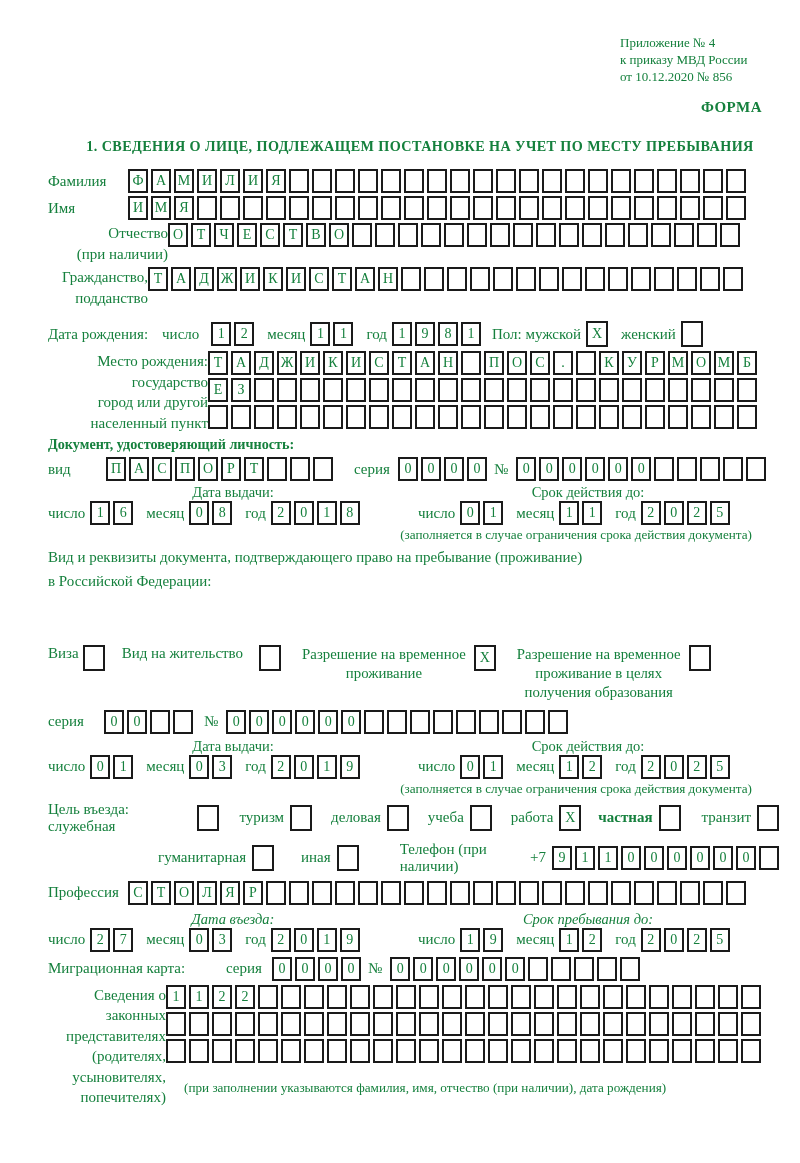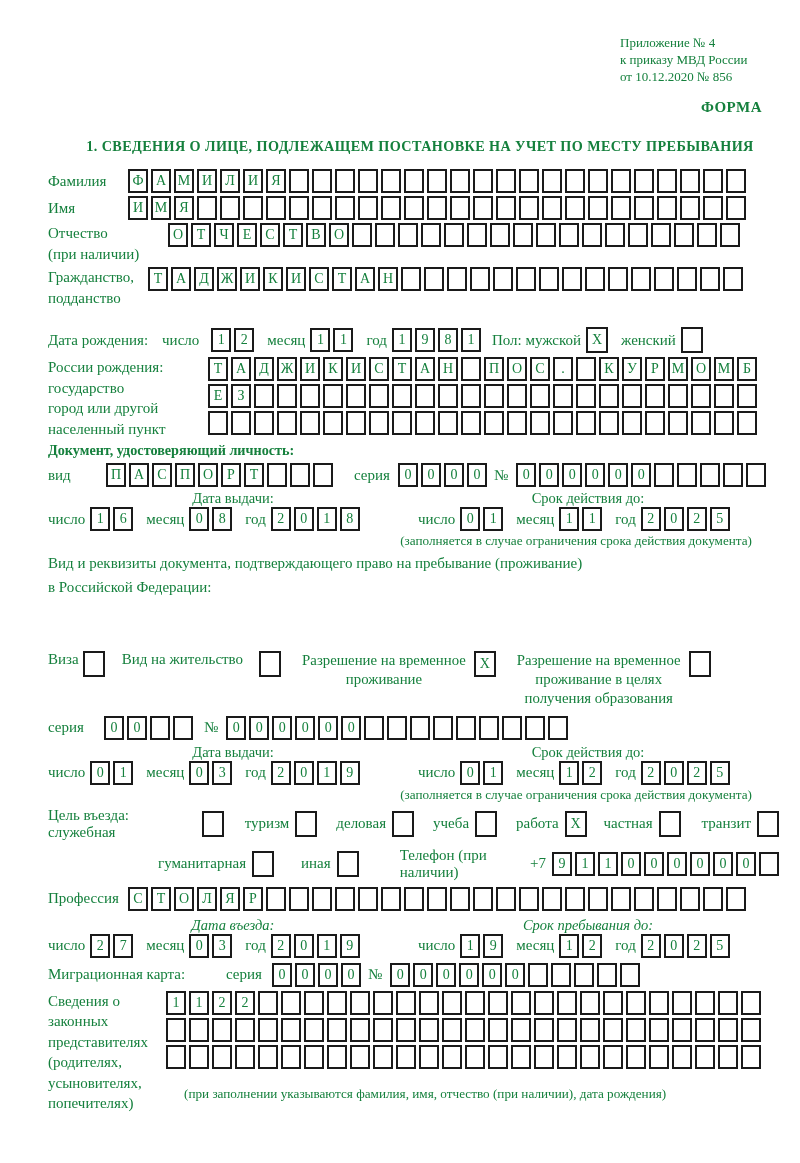--- a/index.html
+++ b/index.html
@@ -19,21 +19,21 @@
   .lbl{flex:none;}
   .w80{width:80px;}.w100{width:100px;}.w120{width:120px;}.w160{width:160px;}
   .boxes{display:flex;flex:none;}
   .cell{
     flex:none;display:flex;align-items:center;justify-content:center;
     width:20px;height:24px;border:2px solid #1a1a1a;box-sizing:border-box;
     margin-right:3px;font-size:14px;
   }
   .boxes.cbx .cell{width:22px;height:26px;}
   .stack{display:flex;align-items:flex-start;margin-bottom:3px;}
-  .stack .lines{flex:none;line-height:20.5px;}
+  .stack .lines{flex:none;line-height:20.5px;text-align:right;}
   .stack .rows{display:flex;flex-direction:column;}
   .stack .rows .boxes{margin-bottom:3px;}
   .dochead{font-weight:bold;font-size:14.2px;text-align:left;margin:2px 0 4px 0;}
   .dateheads{display:flex;font-size:14.5px;margin-top:2px;}
   .dh-l{width:370px;text-align:center;}
   .dh-r{width:340px;text-align:center;}
   .dates{display:flex;align-items:center;margin-bottom:2px;}
   .dg{display:flex;align-items:center;}
   .dg-l{width:370px;}
   .dlbl{margin-right:5px;}
@@ -200,21 +200,21 @@
           <span class="cell"></span>
           <span class="cell"></span>
           <span class="cell"></span>
           <span class="cell"></span>
           <span class="cell"></span>
           <span class="cell"></span>
         </span>
     </div>
   </div>
 
-  <div class="row" style="margin-top:19px;text-align:center;">
+  <div class="row" style="margin-top:13px;text-align:center;">
     <span class="lbl" style="margin-right:14px;">Дата рождения:</span>
     <span class="dlbl" style="margin-right:12px;">число</span>
     <span class="boxes">
         <span class="cell">1</span>
         <span class="cell">2</span>
       </span>
     <span class="dlbl mlg">месяц</span>
     <span class="boxes">
         <span class="cell">1</span>
         <span class="cell">1</span>
@@ -231,21 +231,21 @@
         <span class="cell">X</span>
       </span>
     <span class="dlbl" style="margin-left:10px;">женский</span>
     <span class="boxes cbx">
         <span class="cell"></span>
       </span>
   </div>
 
   <div class="stack" style="margin-top:4px;">
     <div class="lines w160">
-      <div>России рождения:</div>
+      <div>Место рождения:</div>
       <div>государство</div>
       <div>город или другой</div>
       <div>населенный пункт</div>
     </div>
     <div class="rows">
       <span class="boxes">
           <span class="cell">Т</span>
           <span class="cell">А</span>
           <span class="cell">Д</span>
           <span class="cell">Ж</span>
@@ -535,21 +535,21 @@
         <span class="cell"></span>
       </span>
     <span class="plbl" style="margin-left:6px;">учеба</span>
     <span class="boxes cbx">
         <span class="cell"></span>
       </span>
     <span class="plbl" style="margin-left:6px;">работа</span>
     <span class="boxes cbx">
         <span class="cell">X</span>
       </span>
-    <span class="plbl" style="margin-left:4px;">частная</span>
+    <span class="plbl" style="margin-left:4px;font-weight:bold;">частная</span>
     <span class="boxes cbx">
         <span class="cell"></span>
       </span>
     <span class="plbl" style="margin-left:8px;">транзит</span>
     <span class="boxes cbx">
         <span class="cell"></span>
       </span>
   </div>
 
   <div class="purpose" style="padding-left:110px;">

